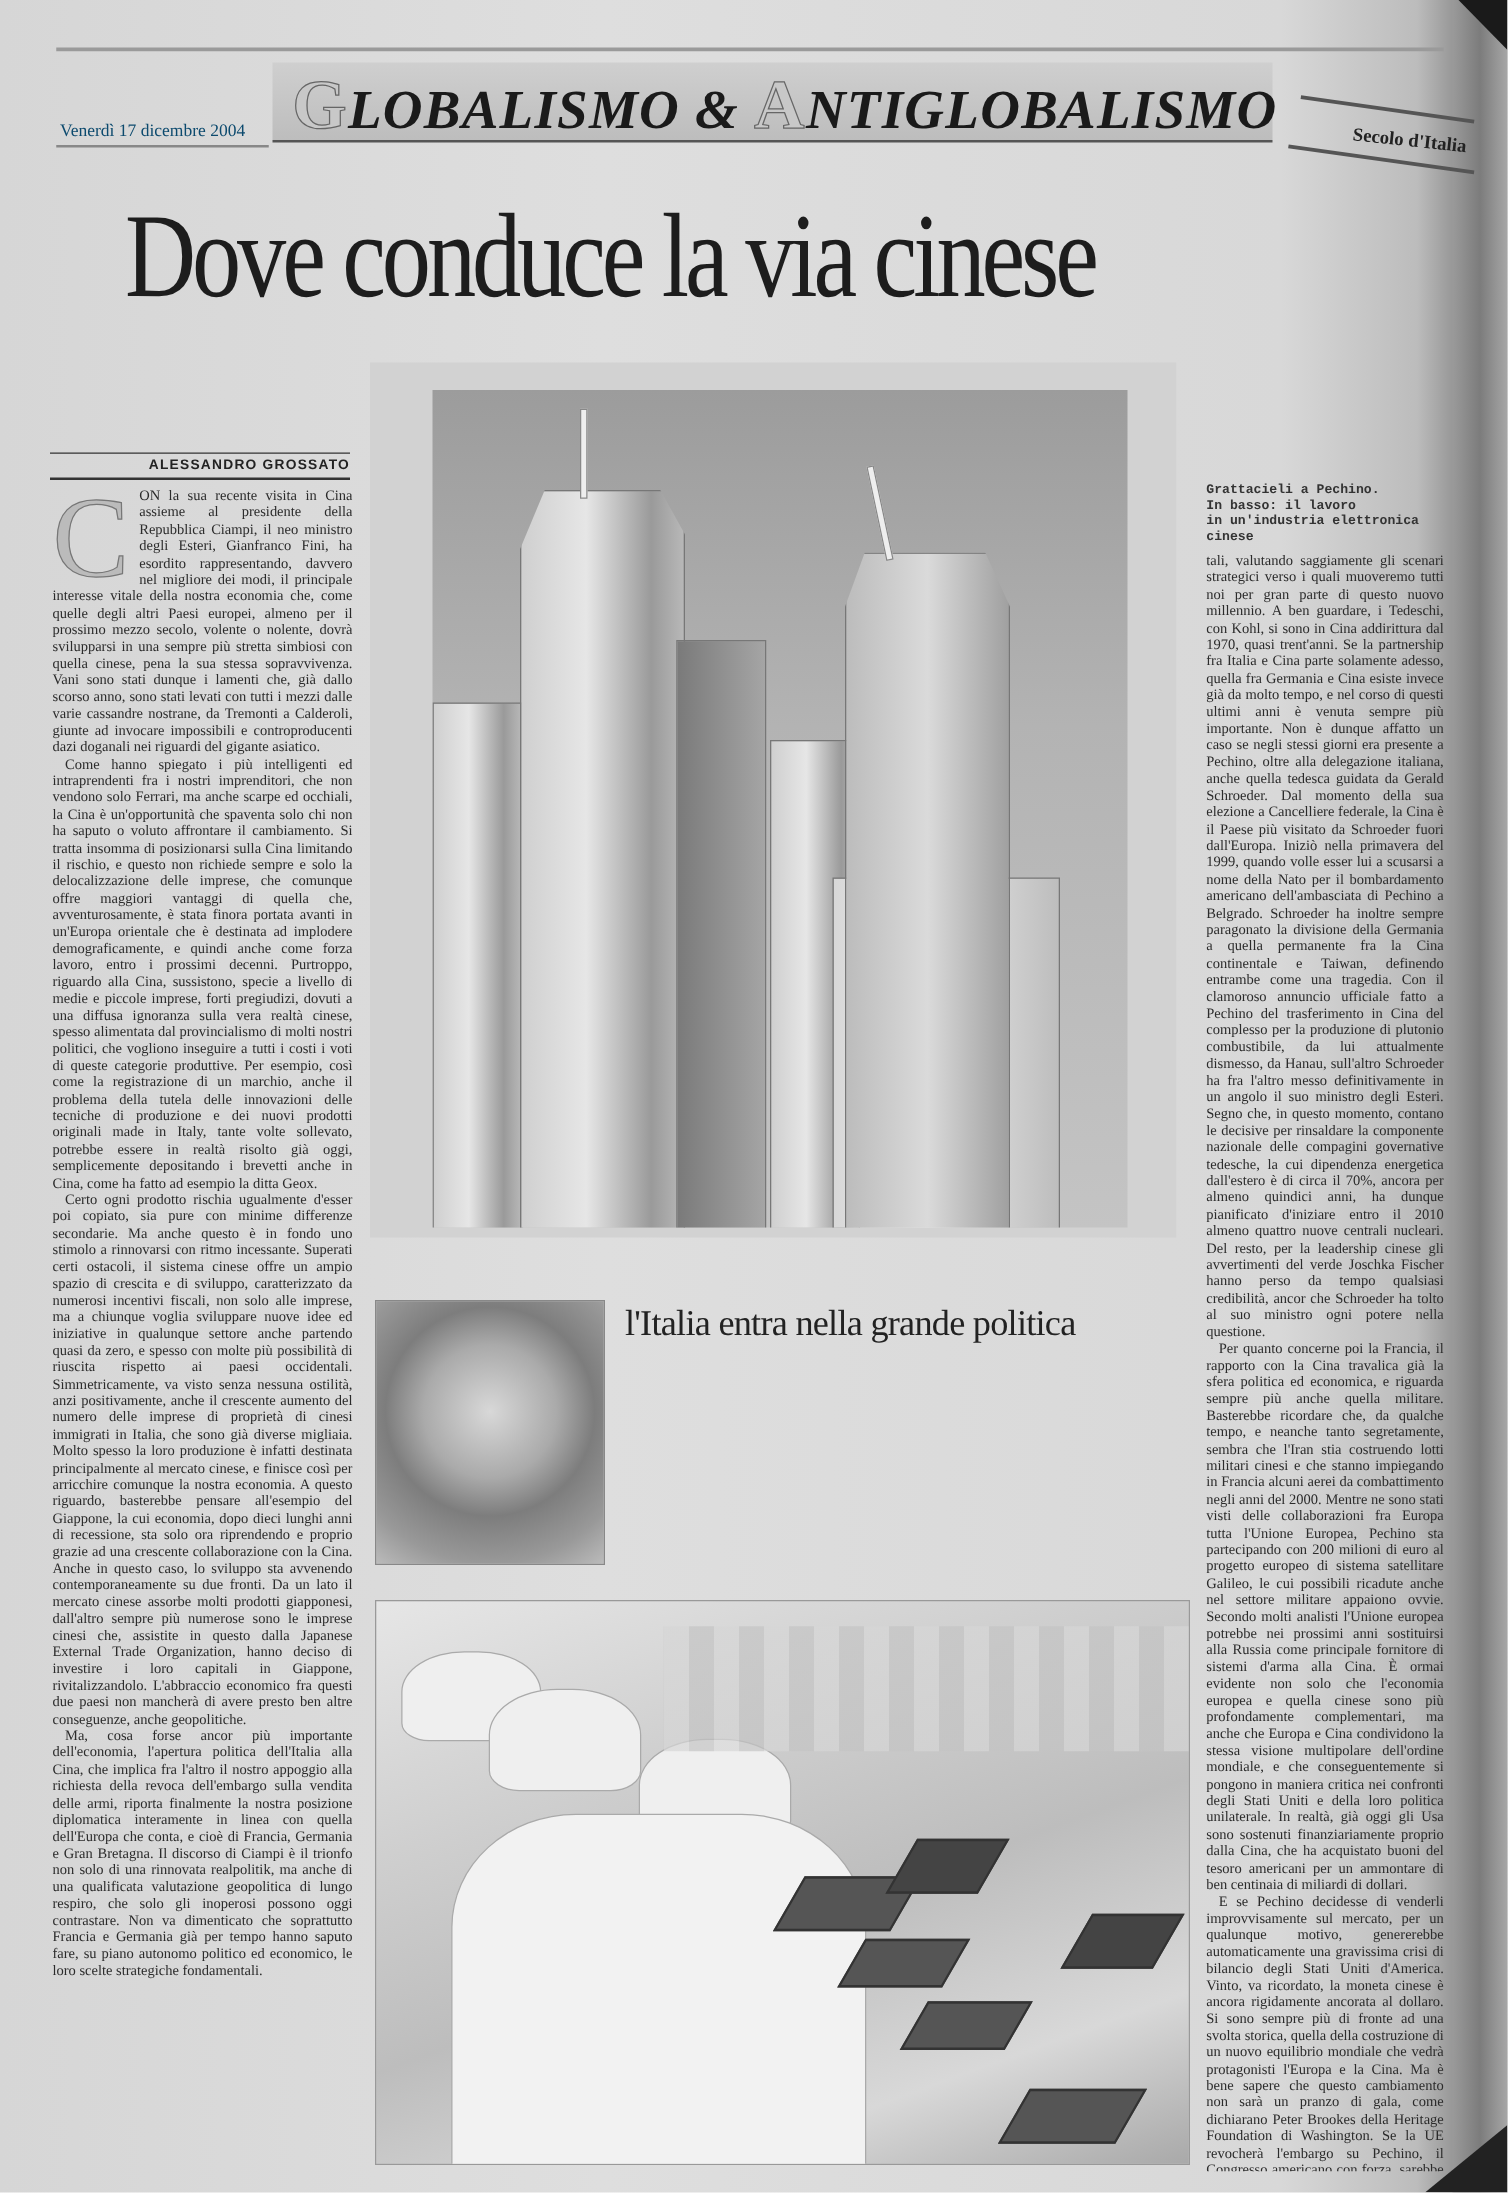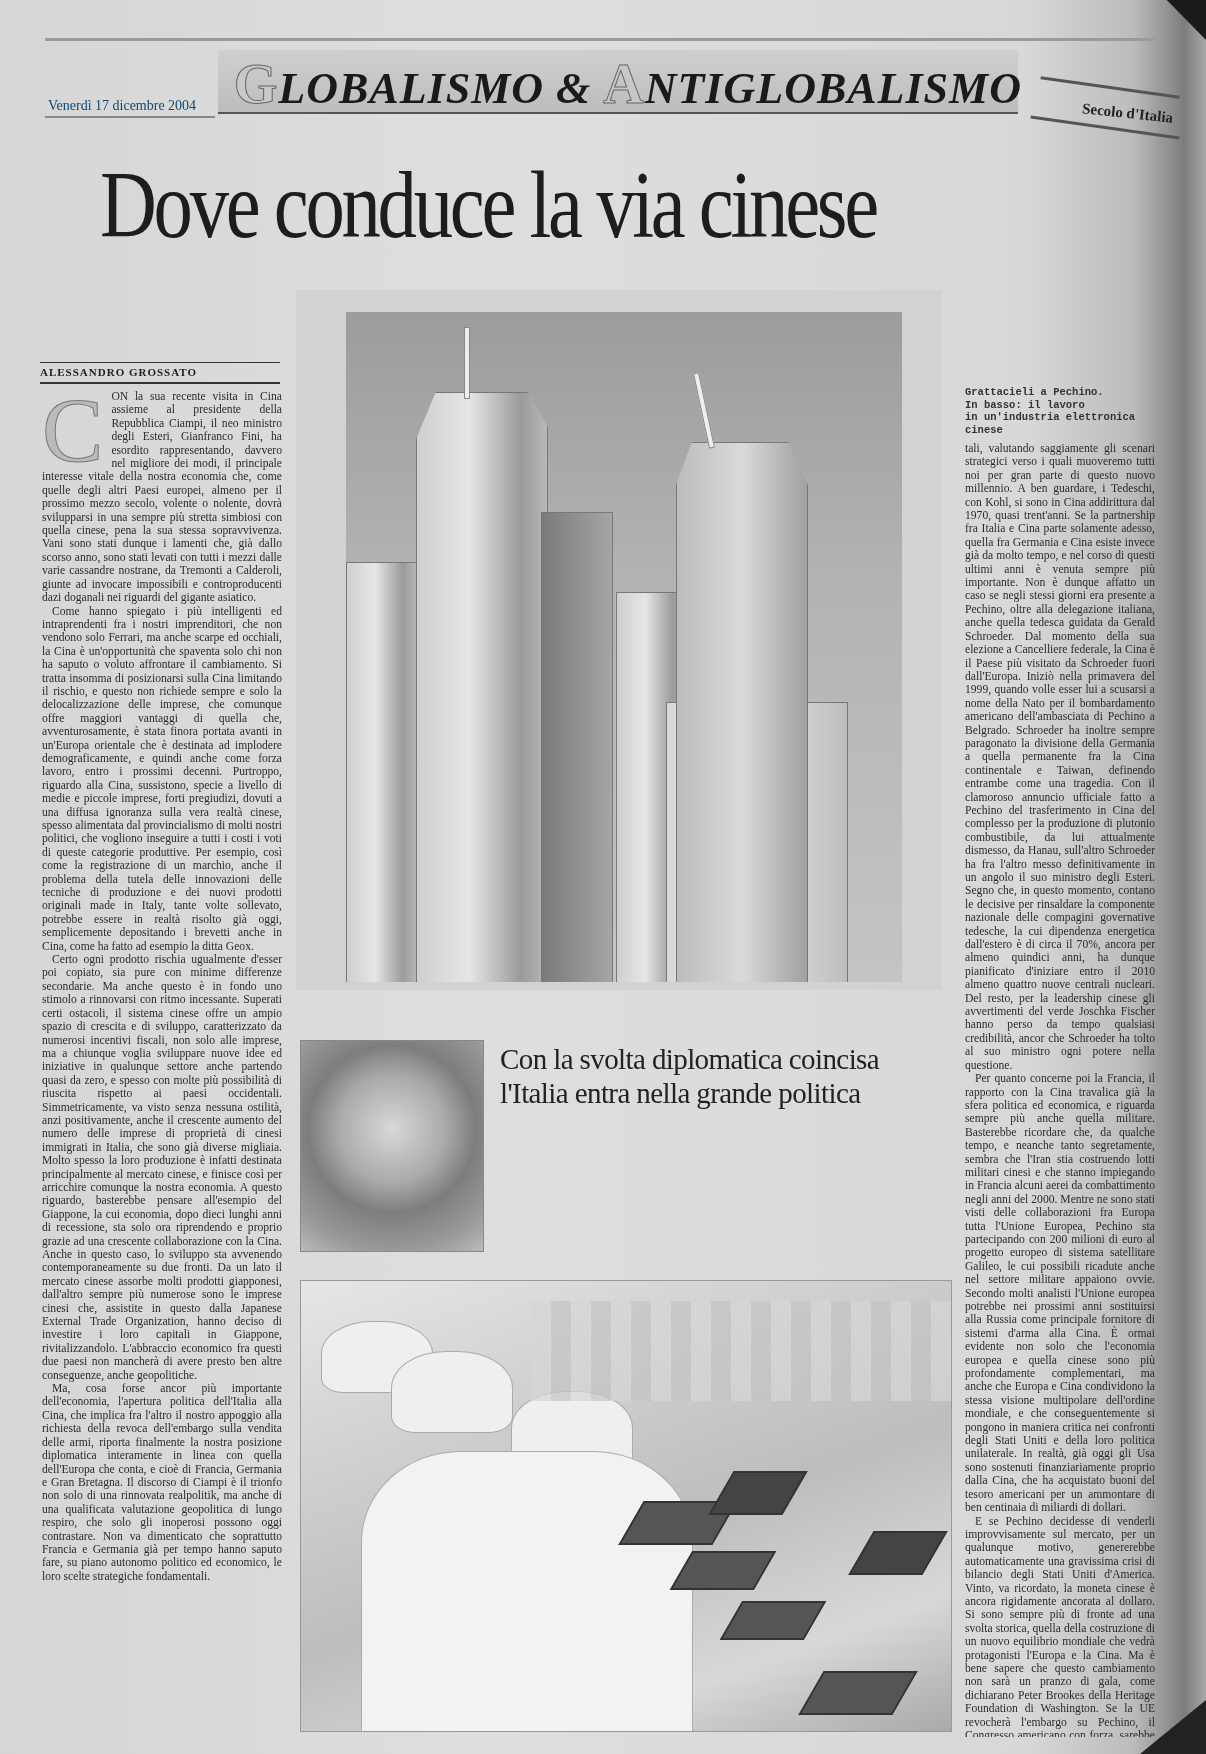--- a/index.html
+++ b/index.html
@@ -14,21 +14,21 @@
   .kicker .cap{font-size:56px;color:#c8c8c8;-webkit-text-stroke:1px #666;font-style:normal;}
   .dateline{left:48px;top:98px;font-size:14px;color:#0c4a6e;white-space:nowrap;}
   .date-rule{left:45px;top:116px;width:170px;height:2px;background:#888;}
   .paper-name{left:1082px;top:105px;font-size:15px;font-weight:bold;color:#222;transform:rotate(6deg);white-space:nowrap;}
   .curve{left:1040px;top:86px;width:140px;height:3px;background:#555;transform:rotate(8deg);}
   .curve2{left:1030px;top:126px;width:150px;height:3px;background:#555;transform:rotate(8deg);}
   
   .title{left:100px;top:150px;width:1040px;font-size:96px;line-height:110px;letter-spacing:-4px;color:#1d1d1d;transform:scaleX(0.82);transform-origin:left top;white-space:nowrap;}
   
   .byline-rule1{left:40px;top:362px;width:240px;height:1px;background:#333;}
-  .byline{left:40px;top:366px;width:240px;text-align:left;font-family:Liberation Serif, serif;font-weight:bold;font-size:11px;letter-spacing:1px;}
+  .byline{left:40px;top:366px;width:240px;text-align:right;font-family:Liberation Sans, sans-serif;font-weight:bold;font-size:11px;letter-spacing:1px;}
   .byline-rule2{left:40px;top:382px;width:240px;height:2px;background:#333;}
   
   .col{font-size:11.6px;line-height:13.4px;text-align:justify;color:#2b2b2b;}
   .col p{margin:0;text-indent:10px;}
   .col p.first{text-indent:0;}
   .dropcap{float:left;font-size:92px;line-height:76px;color:#bbb;-webkit-text-stroke:1px #777;margin:2px 8px 0 0;}
   .col-left{left:42px;top:390px;width:240px;height:1340px;overflow:hidden;}
   .col-right{left:965px;top:442px;width:190px;height:1295px;overflow:hidden;filter:blur(0.3px);}
   .caption{left:965px;top:386px;width:200px;font-family:Liberation Mono, monospace;font-weight:bold;font-size:10.5px;line-height:12.5px;color:#333;}
   
@@ -101,21 +101,20 @@
 
 <div class="abs col col-right">
   <p class="first">tali, valutando saggiamente gli scenari strategici verso i quali muoveremo tutti noi per gran parte di questo nuovo millennio. A ben guardare, i Tedeschi, con Kohl, si sono in Cina addirittura dal 1970, quasi trent'anni. Se la partnership fra Italia e Cina parte solamente adesso, quella fra Germania e Cina esiste invece già da molto tempo, e nel corso di questi ultimi anni è venuta sempre più importante. Non è dunque affatto un caso se negli stessi giorni era presente a Pechino, oltre alla delegazione italiana, anche quella tedesca guidata da Gerald Schroeder. Dal momento della sua elezione a Cancelliere federale, la Cina è il Paese più visitato da Schroeder fuori dall'Europa. Iniziò nella primavera del 1999, quando volle esser lui a scusarsi a nome della Nato per il bombardamento americano dell'ambasciata di Pechino a Belgrado. Schroeder ha inoltre sempre paragonato la divisione della Germania a quella permanente fra la Cina continentale e Taiwan, definendo entrambe come una tragedia. Con il clamoroso annuncio ufficiale fatto a Pechino del trasferimento in Cina del complesso per la produzione di plutonio combustibile, da lui attualmente dismesso, da Hanau, sull'altro Schroeder ha fra l'altro messo definitivamente in un angolo il suo ministro degli Esteri. Segno che, in questo momento, contano le decisive per rinsaldare la componente nazionale delle compagini governative tedesche, la cui dipendenza energetica dall'estero è di circa il 70%, ancora per almeno quindici anni, ha dunque pianificato d'iniziare entro il 2010 almeno quattro nuove centrali nucleari. Del resto, per la leadership cinese gli avvertimenti del verde Joschka Fischer hanno perso da tempo qualsiasi credibilità, ancor che Schroeder ha tolto al suo ministro ogni potere nella questione.</p>
   <p>Per quanto concerne poi la Francia, il rapporto con la Cina travalica già la sfera politica ed economica, e riguarda sempre più anche quella militare. Basterebbe ricordare che, da qualche tempo, e neanche tanto segretamente, sembra che l'Iran stia costruendo lotti militari cinesi e che stanno impiegando in Francia alcuni aerei da combattimento negli anni del 2000. Mentre ne sono stati visti delle collaborazioni fra Europa tutta l'Unione Europea, Pechino sta partecipando con 200 milioni di euro al progetto europeo di sistema satellitare Galileo, le cui possibili ricadute anche nel settore militare appaiono ovvie. Secondo molti analisti l'Unione europea potrebbe nei prossimi anni sostituirsi alla Russia come principale fornitore di sistemi d'arma alla Cina. È ormai evidente non solo che l'economia europea e quella cinese sono più profondamente complementari, ma anche che Europa e Cina condividono la stessa visione multipolare dell'ordine mondiale, e che conseguentemente si pongono in maniera critica nei confronti degli Stati Uniti e della loro politica unilaterale. In realtà, già oggi gli Usa sono sostenuti finanziariamente proprio dalla Cina, che ha acquistato buoni del tesoro americani per un ammontare di ben centinaia di miliardi di dollari.</p>
   <p>E se Pechino decidesse di venderli improvvisamente sul mercato, per un qualunque motivo, genererebbe automaticamente una gravissima crisi di bilancio degli Stati Uniti d'America. Vinto, va ricordato, la moneta cinese è ancora rigidamente ancorata al dollaro. Si sono sempre più di fronte ad una svolta storica, quella della costruzione di un nuovo equilibrio mondiale che vedrà protagonisti l'Europa e la Cina. Ma è bene sapere che questo cambiamento non sarà un pranzo di gala, come dichiarano Peter Brookes della Heritage Foundation di Washington. Se la UE revocherà l'embargo su Pechino, il Congresso americano con forza, sarebbe un duro colpo alle nostre relazioni transatlantiche.</p>
 </div>
 
 <div class="abs photo-globe"></div>
 
 <div class="abs pullquote">
-  <span class="pq-line">Con la svolta diplomatica coincisa</span>
   <span class="pq-line">l'Italia entra nella grande politica</span>
 </div>
 
 <div class="abs photo-factory">
   <div class="worker" style="left:20px;top:40px;width:110px;height:70px;"></div>
   <div class="worker" style="left:90px;top:70px;width:120px;height:80px;"></div>
   <div class="worker" style="left:210px;top:110px;width:120px;height:80px;"></div>
   <div class="worker" style="left:60px;top:170px;width:330px;height:300px;border-radius:30% 30% 0 0;background:#f2f2f2;"></div>
   <div class="tray" style="left:330px;top:220px;width:90px;height:40px;"></div>
   <div class="tray" style="left:380px;top:270px;width:80px;height:35px;"></div>

